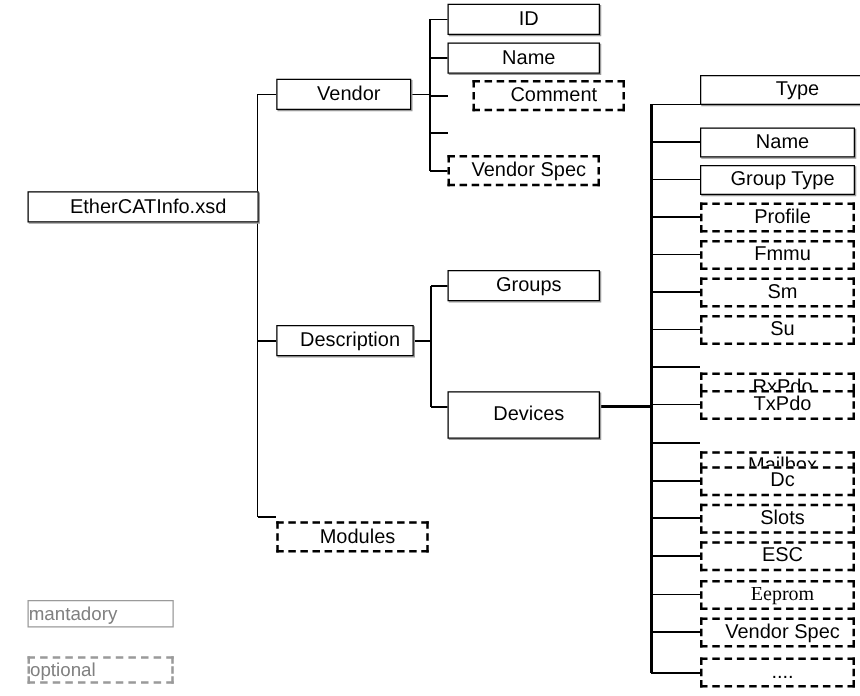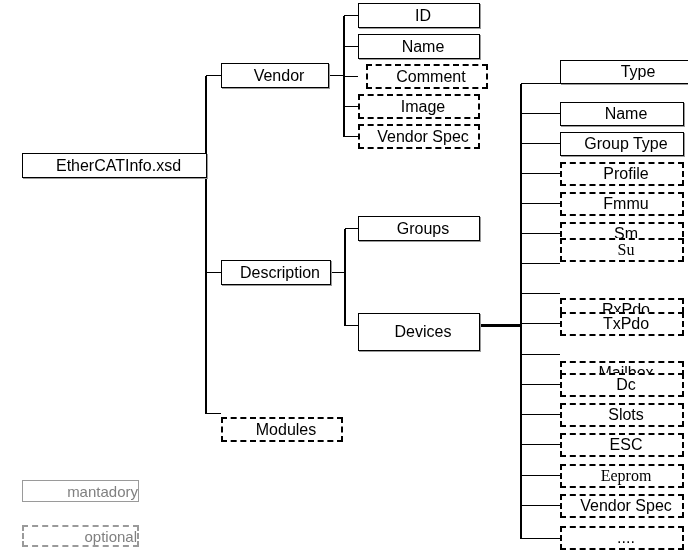--- a/index.html
+++ b/index.html
@@ -43,21 +43,21 @@
   }
   .node.optional {
     border: 2px dashed #000000;
   }
   .legend-box {
     position: absolute;
     box-sizing: border-box;
     background: #ffffff;
     display: flex;
     align-items: center;
-    justify-content: flex-end;
+    justify-content: flex-start;
     font-size: 15px;
     color: #808080;
     white-space: nowrap;
   }
   .legend-box.mandatory {
     border: 1px solid #9a9a9a;
   }
   .legend-box.optional {
     border: 2px dashed #9a9a9a;
     margin-top: 16px;
@@ -125,25 +125,22 @@
   <div class="node optional" style="left:221px; top:417px; width:122px; height:25px;">
     <span>Modules</span>
   </div>
 
   <div class="node mandatory" style="left:358px; top:3px; width:122px; height:25px;">
     <span>ID</span>
   </div>
   <div class="node mandatory" style="left:358px; top:34px; width:122px; height:25px;">
     <span>Name</span>
   </div>
-  <div class="node optional" style="left:366px; top:64px; width:122px; height:25px;">
+  <div class="node optional" style="left:378px; top:64px; width:122px; height:25px;">
     <span>Comment</span>
-  </div>
-  <div class="node optional" style="left:358px; top:94px; width:122px; height:25px;">
-    <span>Image</span>
   </div>
   <div class="node optional" style="left:358px; top:124px; width:122px; height:25px;">
     <span>Vendor Spec</span>
   </div>
 
   <div class="node mandatory" style="left:358px; top:216px; width:122px; height:25px;">
     <span>Groups</span>
   </div>
   <div class="node mandatory" style="left:358px; top:313px; width:122px; height:38px;">
     <span>Devices</span>
@@ -160,21 +157,21 @@
   </div>
   <div class="node optional" style="left:560px; top:162px; width:124px; height:24px;">
     <span>Profile</span>
   </div>
   <div class="node optional" style="left:560px; top:192px; width:124px; height:24px;">
     <span>Fmmu</span>
   </div>
   <div class="node optional" style="left:560px; top:222px; width:124px; height:24px;">
     <span>Sm</span>
   </div>
-  <div class="node optional" style="left:560px; top:238px; width:124px; height:24px;font-family:Liberation Serif, serif;">
+  <div class="node optional" style="left:560px; top:252px; width:124px; height:24px;">
     <span>Su</span>
   </div>
   <div class="node optional" style="left:560px; top:298px; width:124px; height:24px;">
     <span>RxPdo</span>
   </div>
   <div class="node optional" style="left:560px; top:312px; width:124px; height:24px;">
     <span>TxPdo</span>
   </div>
   <div class="node optional" style="left:560px; top:361px; width:124px; height:24px;">
     <span>Mailbox</span>

